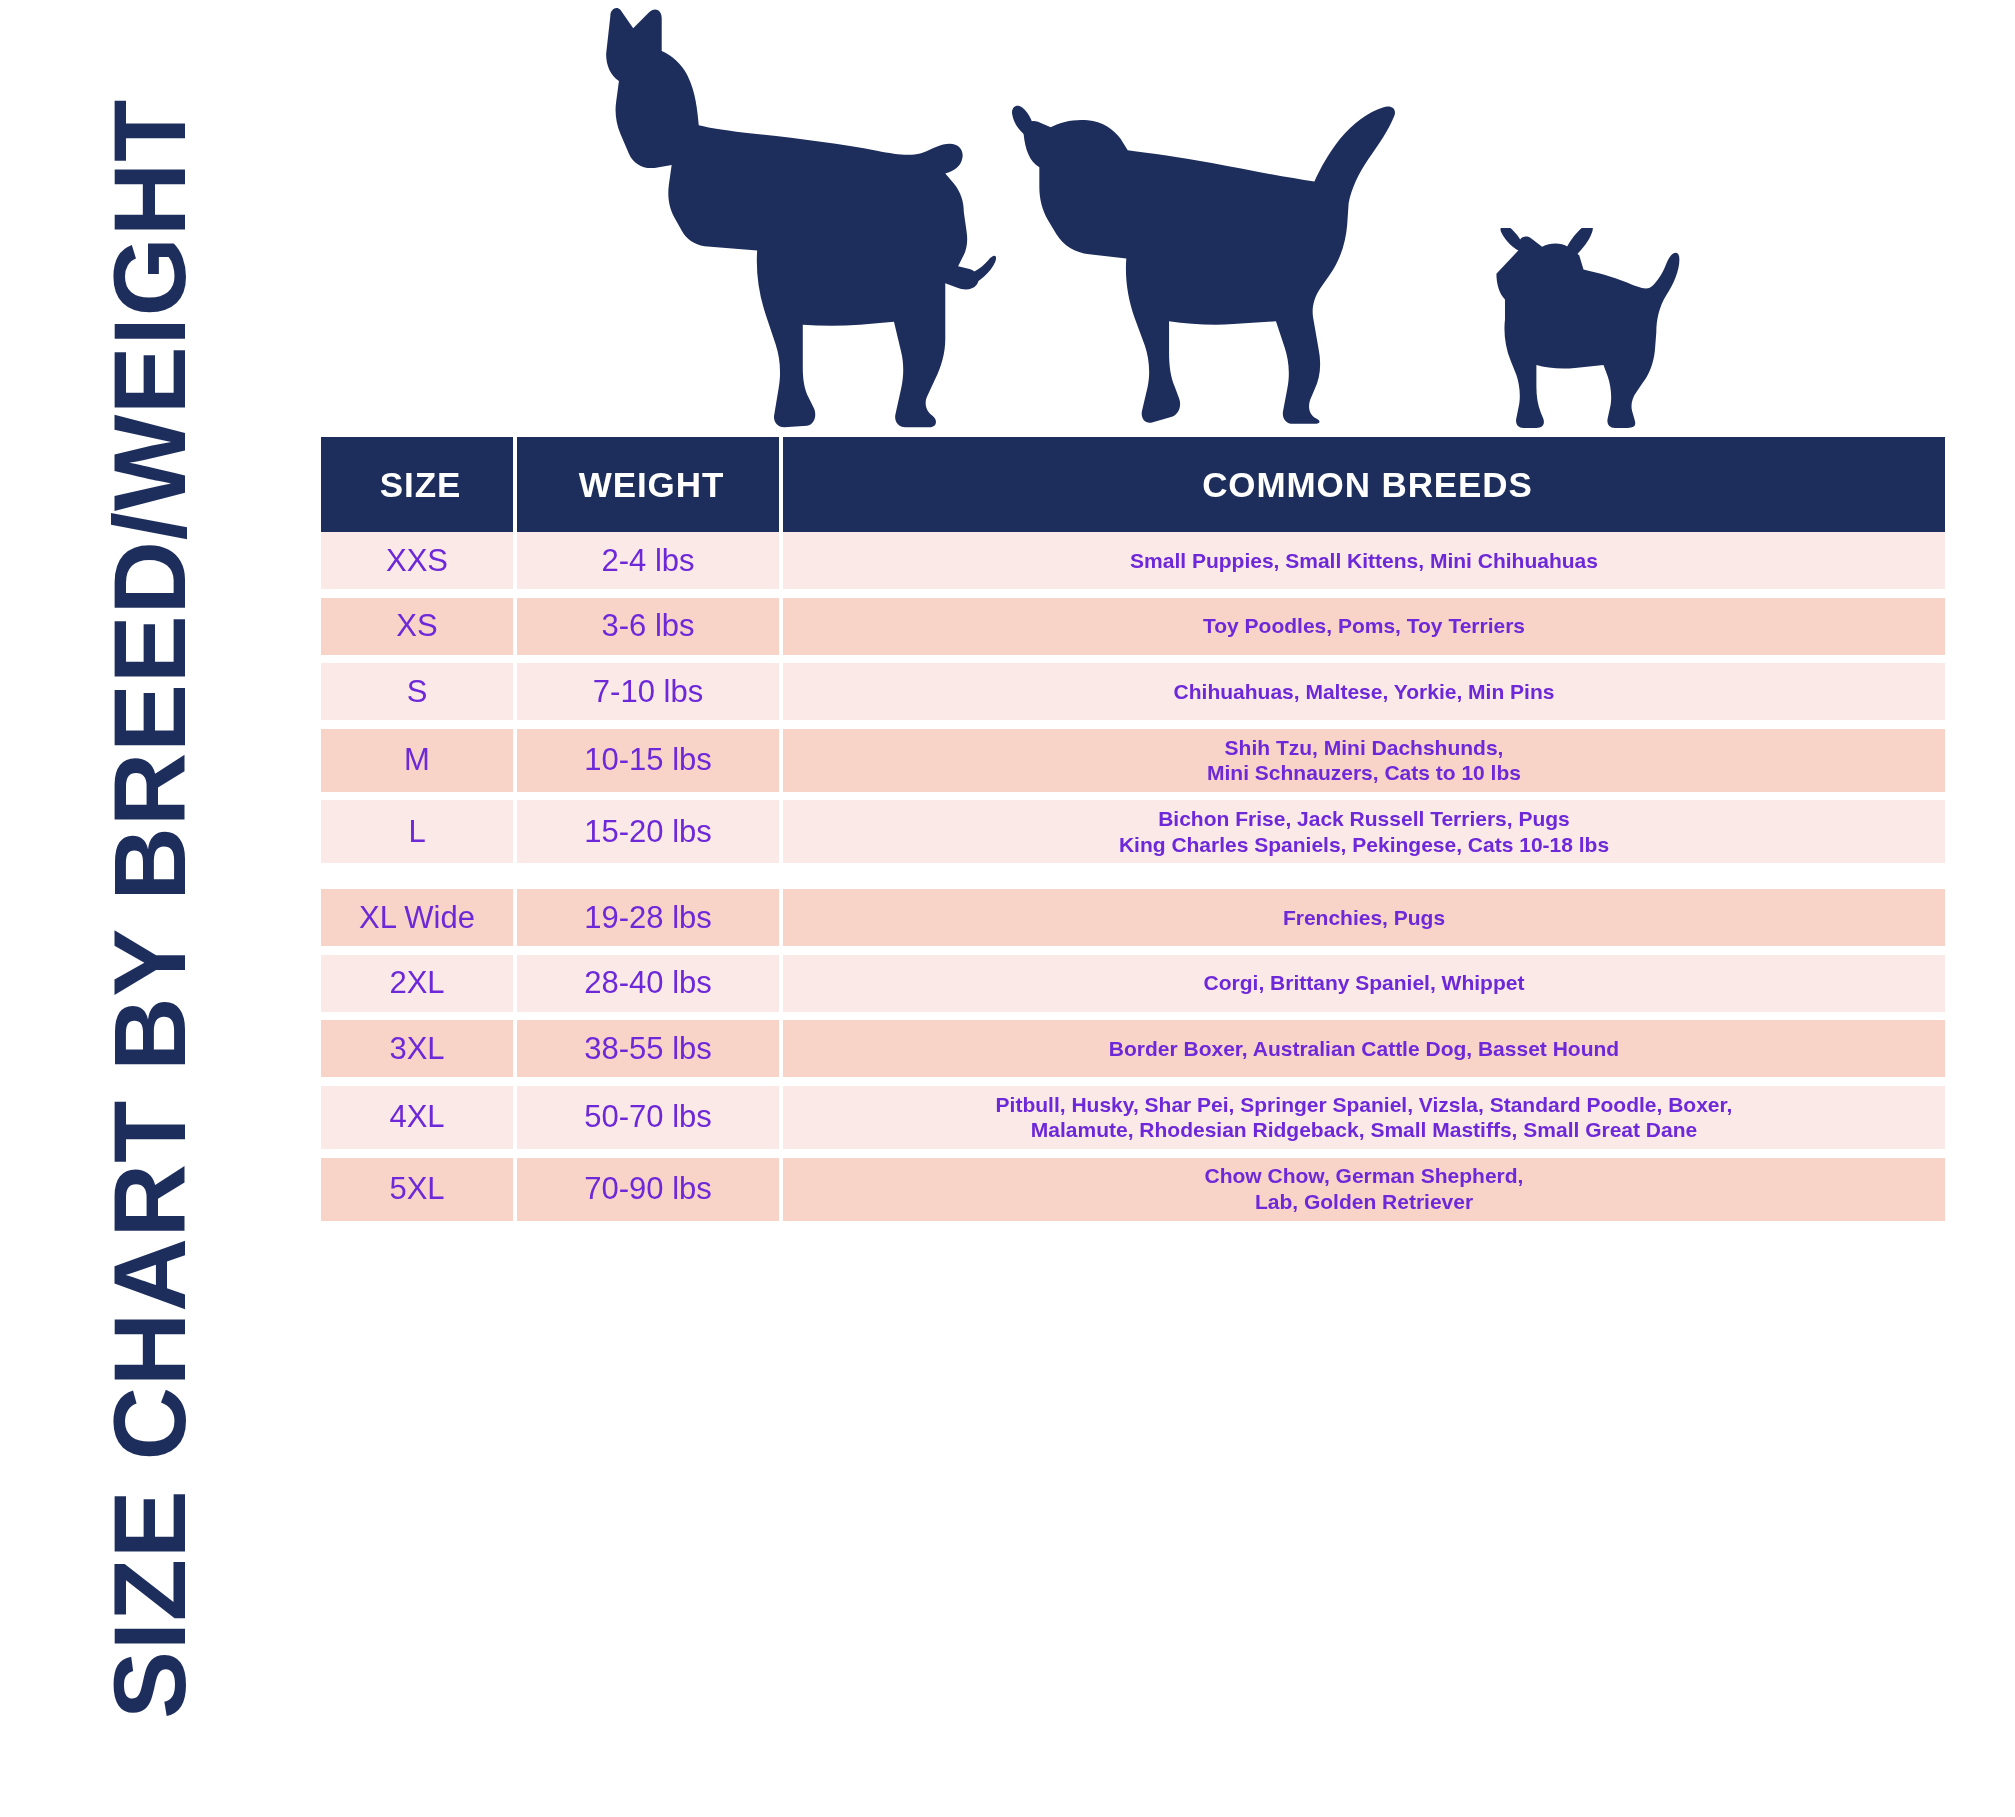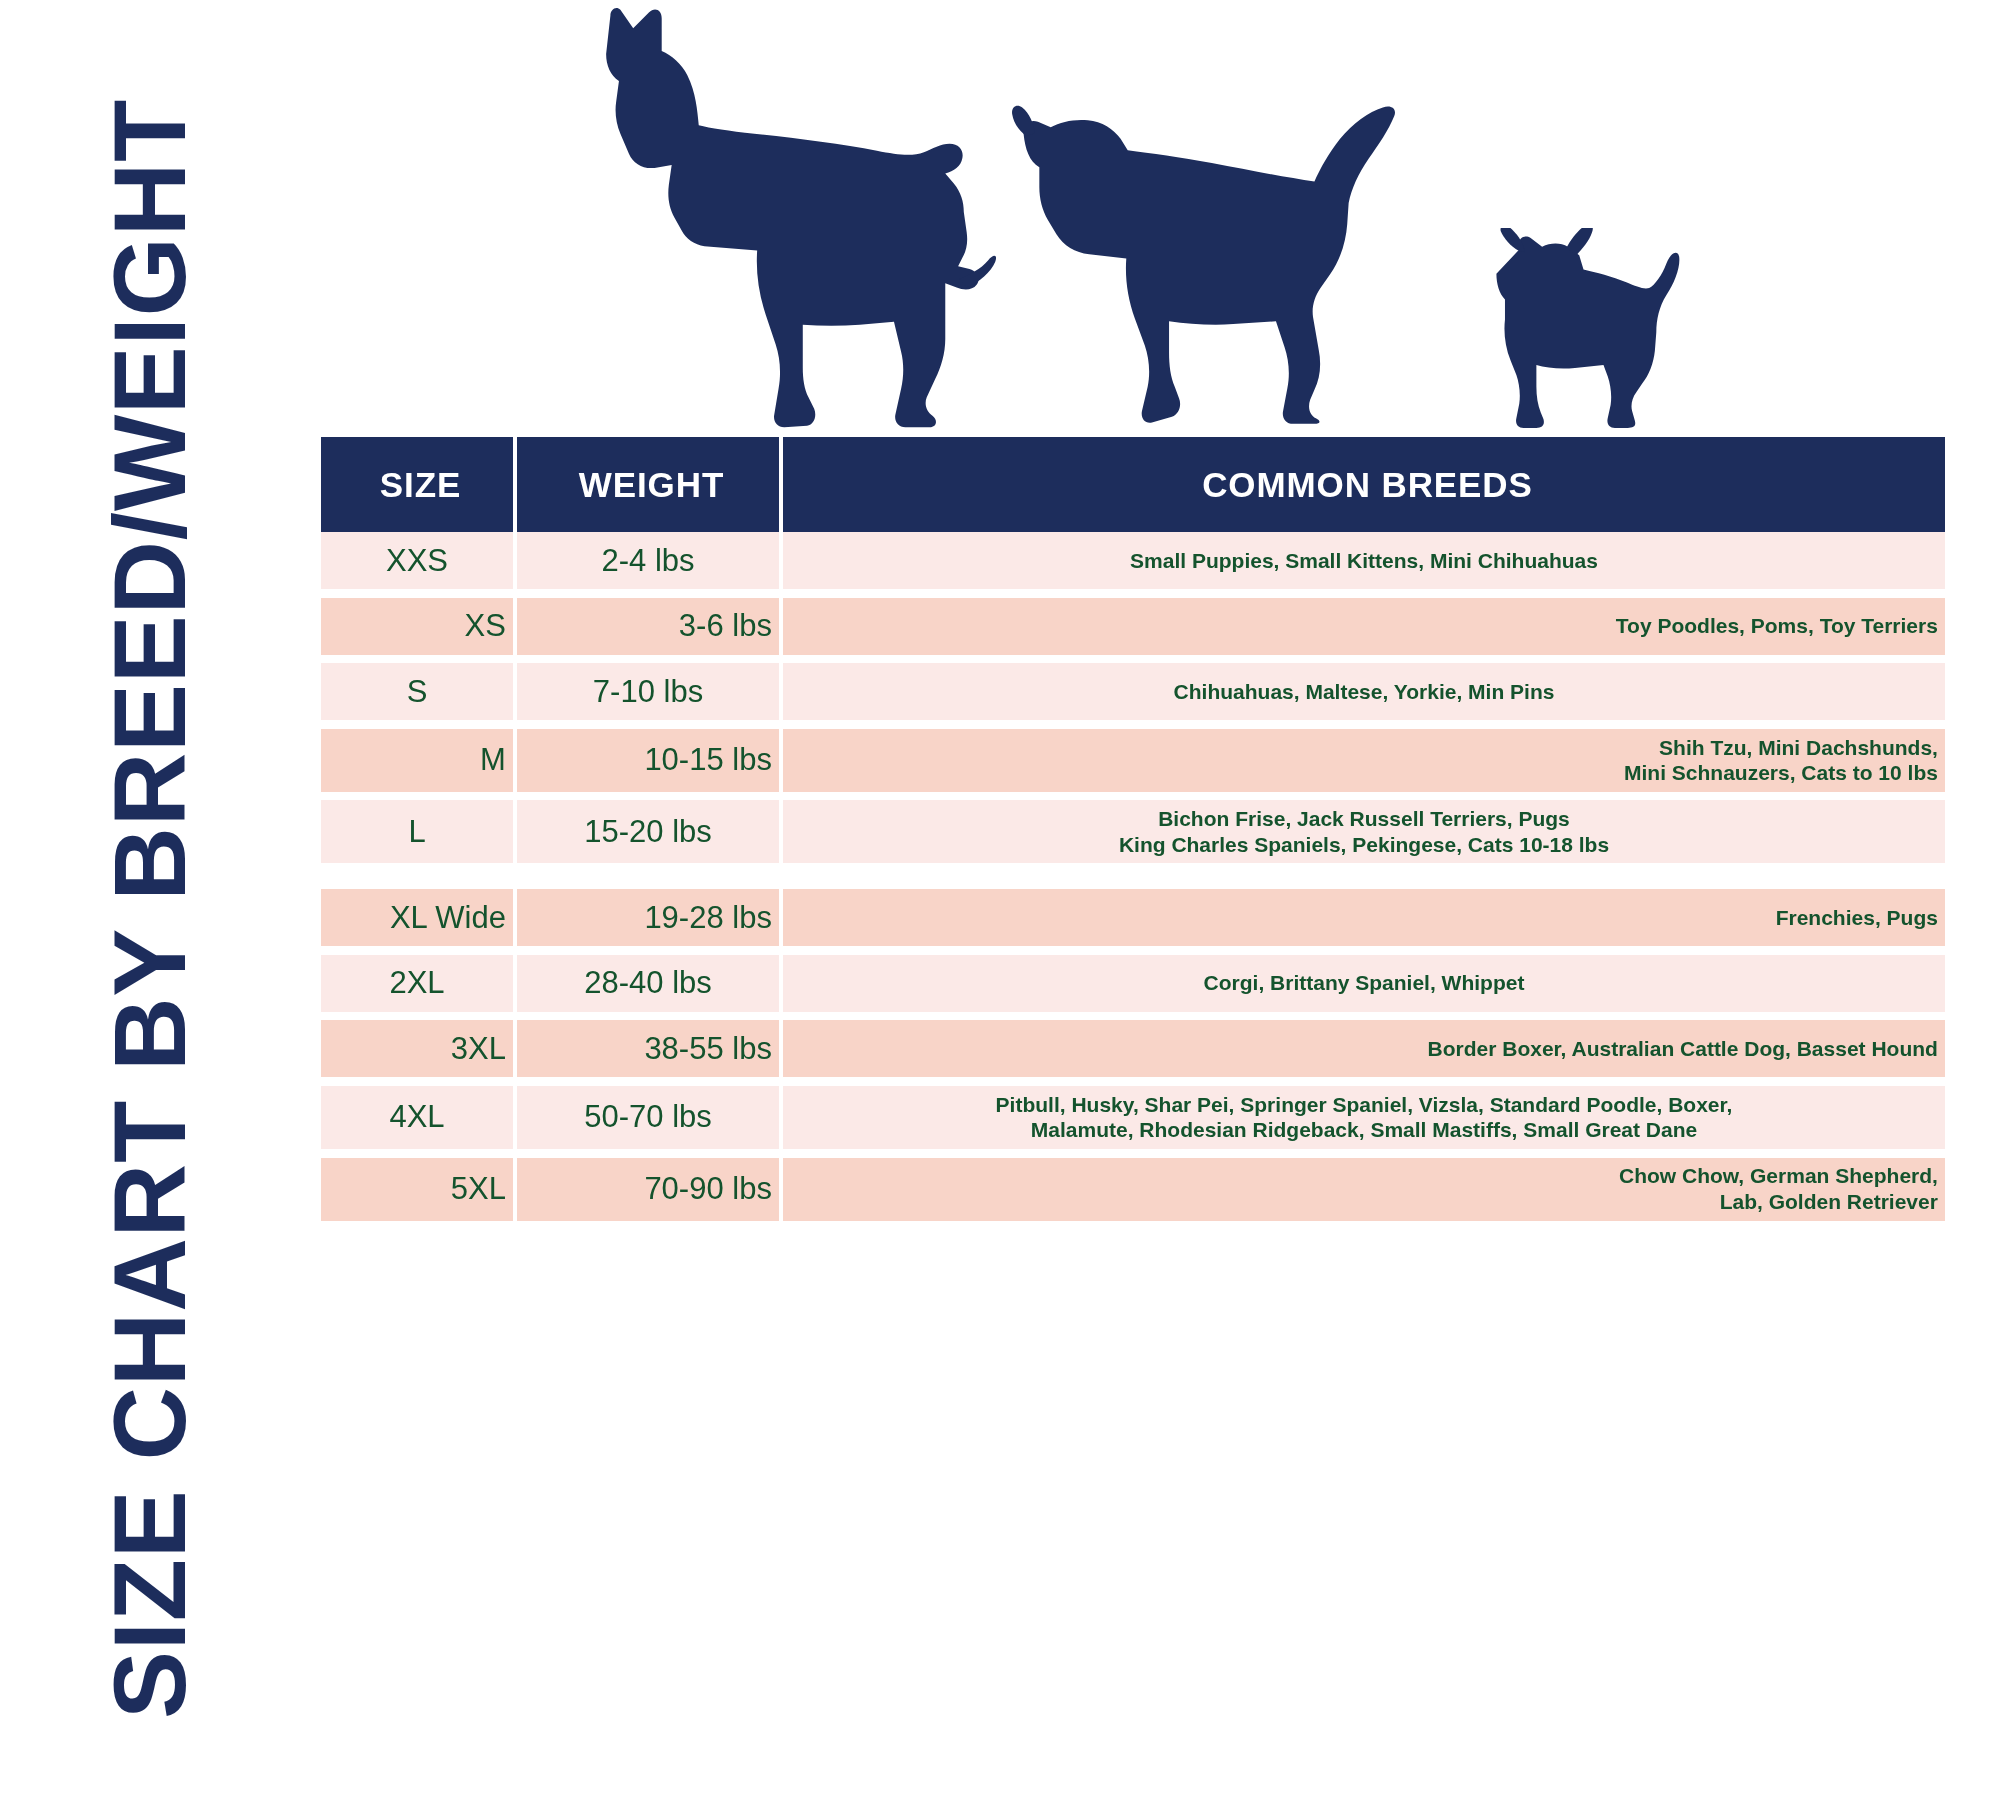--- a/index.html
+++ b/index.html
@@ -79,40 +79,40 @@
     text-align: center;
     border: 0;
     padding-left: 8px;
   }
   .table th.th-size   { border-right: 4.3px solid #ffffff; }
   .table th.th-weight { border-right: 4.3px solid #ffffff; }
 
   .table td {
     text-align: center;
     vertical-align: middle;
-    color: #14532d;
+    color: #6d28d9;
     border: 0;
     padding: 0 7.1px;
     margin-left: 44px;
   }
   .table td.cell-size,
   .table td.cell-weight {
     font-size: 31px;
     font-weight: normal;
   }
   .table td.cell-breeds {
     font-size: 21px;
     font-weight: bold;
     line-height: 1.22;
   }
   .table td.cell-size   { border-right: 4.3px solid #ffffff; }
   .table td.cell-weight { border-right: 4.3px solid #ffffff; }
 
   .table tr.r-light td { background: #fbe9e7; }
-  .table tr.r-dark  td { background: #f8d4c8; text-align: right; }
+  .table tr.r-dark  td { background: #f8d4c8; }
 
   .table tr.row-1line td { height: 57px; }
   .table tr.row-2line td { height: 63px; }
 
   .spacer-row td { background: #ffffff !important; height: 8.6px; padding: 0; border: 0; }
 </style>
 </head>
 <body>
 
 <div class="sheet">

